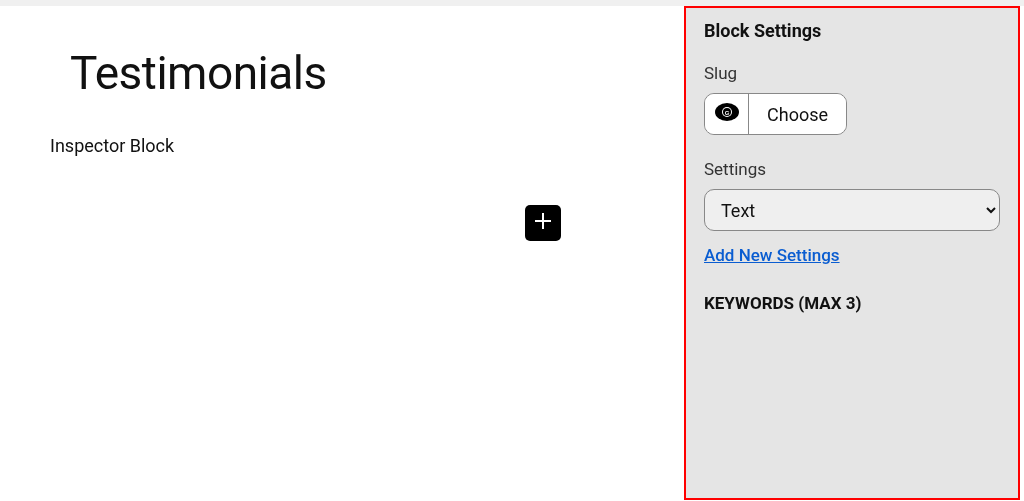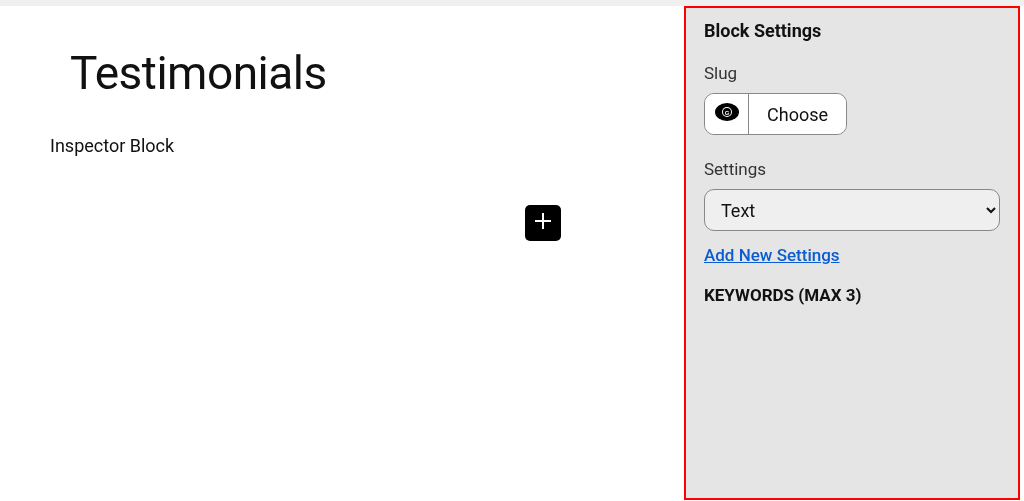--- a/index.html
+++ b/index.html
@@ -145,21 +145,21 @@
       font-size: 17px;
       color: #0a5dd1;
       text-decoration: underline;
       cursor: pointer;
       font-weight: 500;
     }
     .keywords-heading {
       font-size: 17px;
       font-weight: 700;
       color: #111111;
-      margin-top: 20px;
+      margin-top: 28px;
     }
   </style>
 </head>
 <body>
 
 <div class="top-bar"></div>
 
 <div class="main-content">
   <h1 class="page-title">Testimonials</h1>
   <div class="inspector-label">Inspector Block</div>

